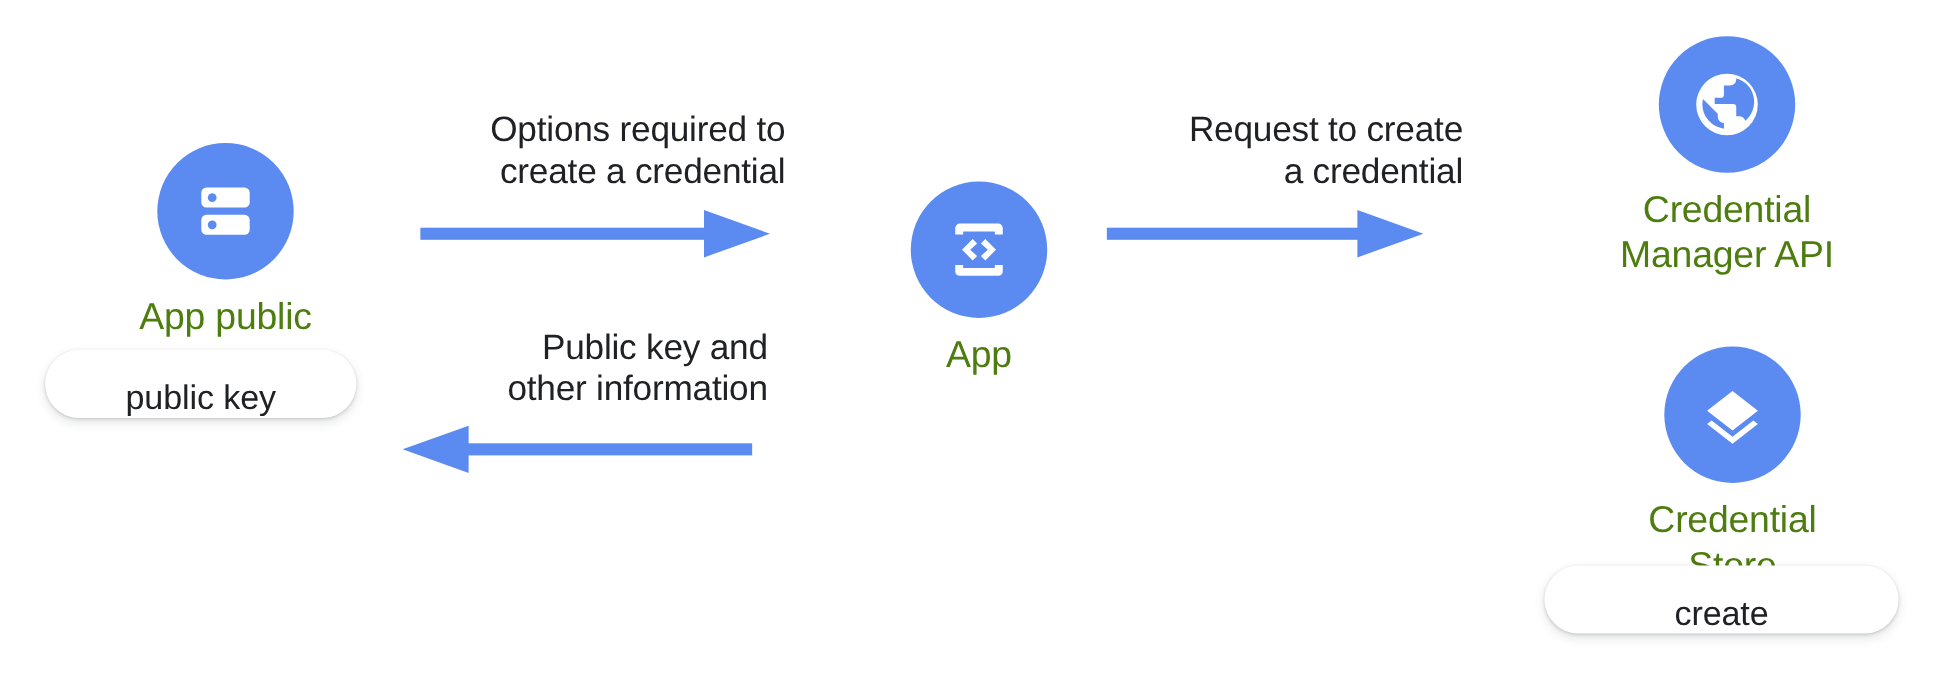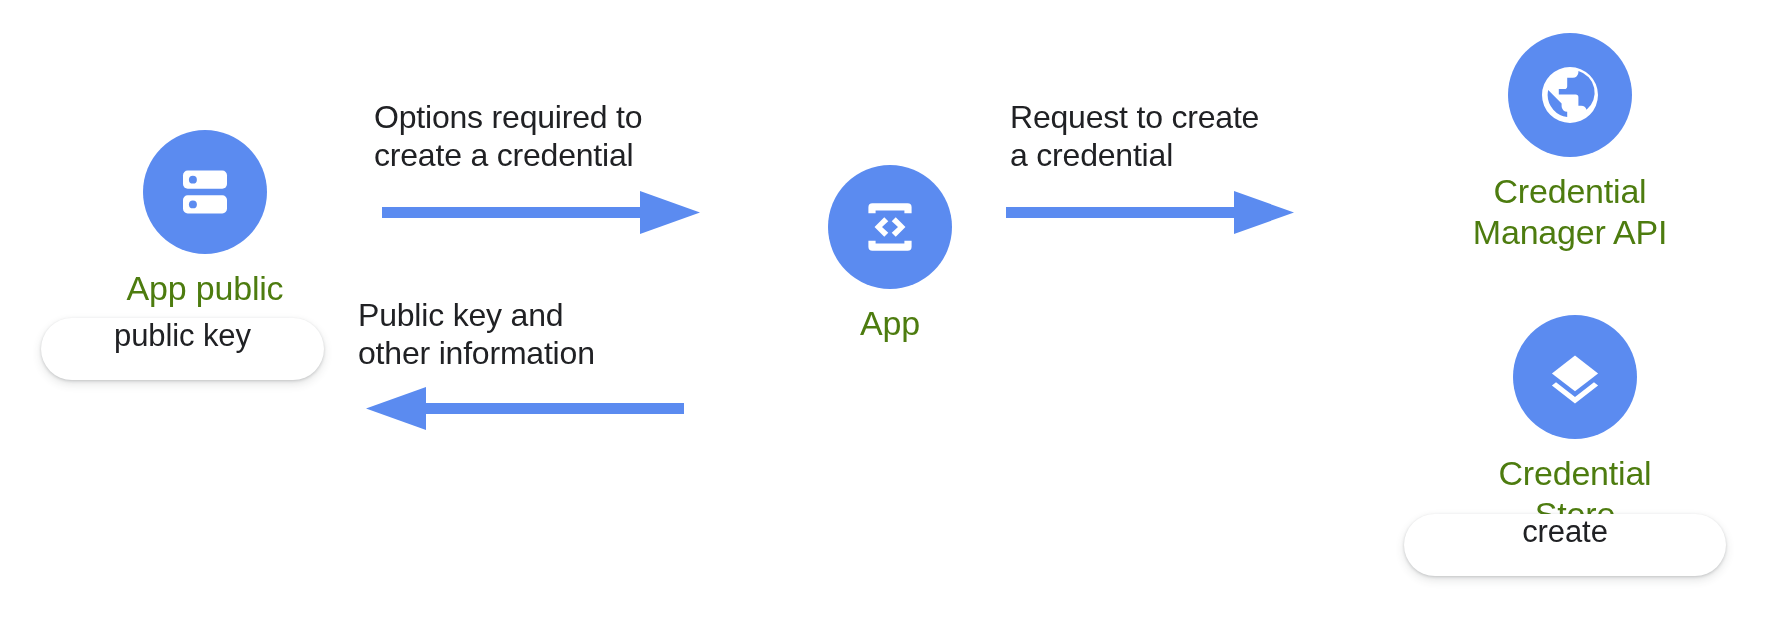--- a/index.html
+++ b/index.html
@@ -48,32 +48,32 @@
   }
 
   
   .pill {
     position: absolute;
     height: 62px;
     border-radius: 40px;
     background: #ffffff;
     box-shadow: 0 1px 3px rgba(60,64,67,0.22), 0 4px 10px rgba(60,64,67,0.14);
     display: flex;
-    align-items: flex-start;
+    align-items: flex-end;
     justify-content: center;
     font-size: 31px;
     letter-spacing: -0.1px;
     color: #202124;
   }
 
   
   .flow { position: absolute; }
 
   .flow-label {
-    text-align: left;
+    text-align: right;
     font-size: 32px;
     line-height: 38px;
     letter-spacing: -0.2px;
     color: #202124;
     white-space: pre-line;
   }
   .flow-label.mono {
     font-family: "Liberation Mono", "DejaVu Sans Mono", monospace;
     font-size: 31px;
     letter-spacing: 0px;

